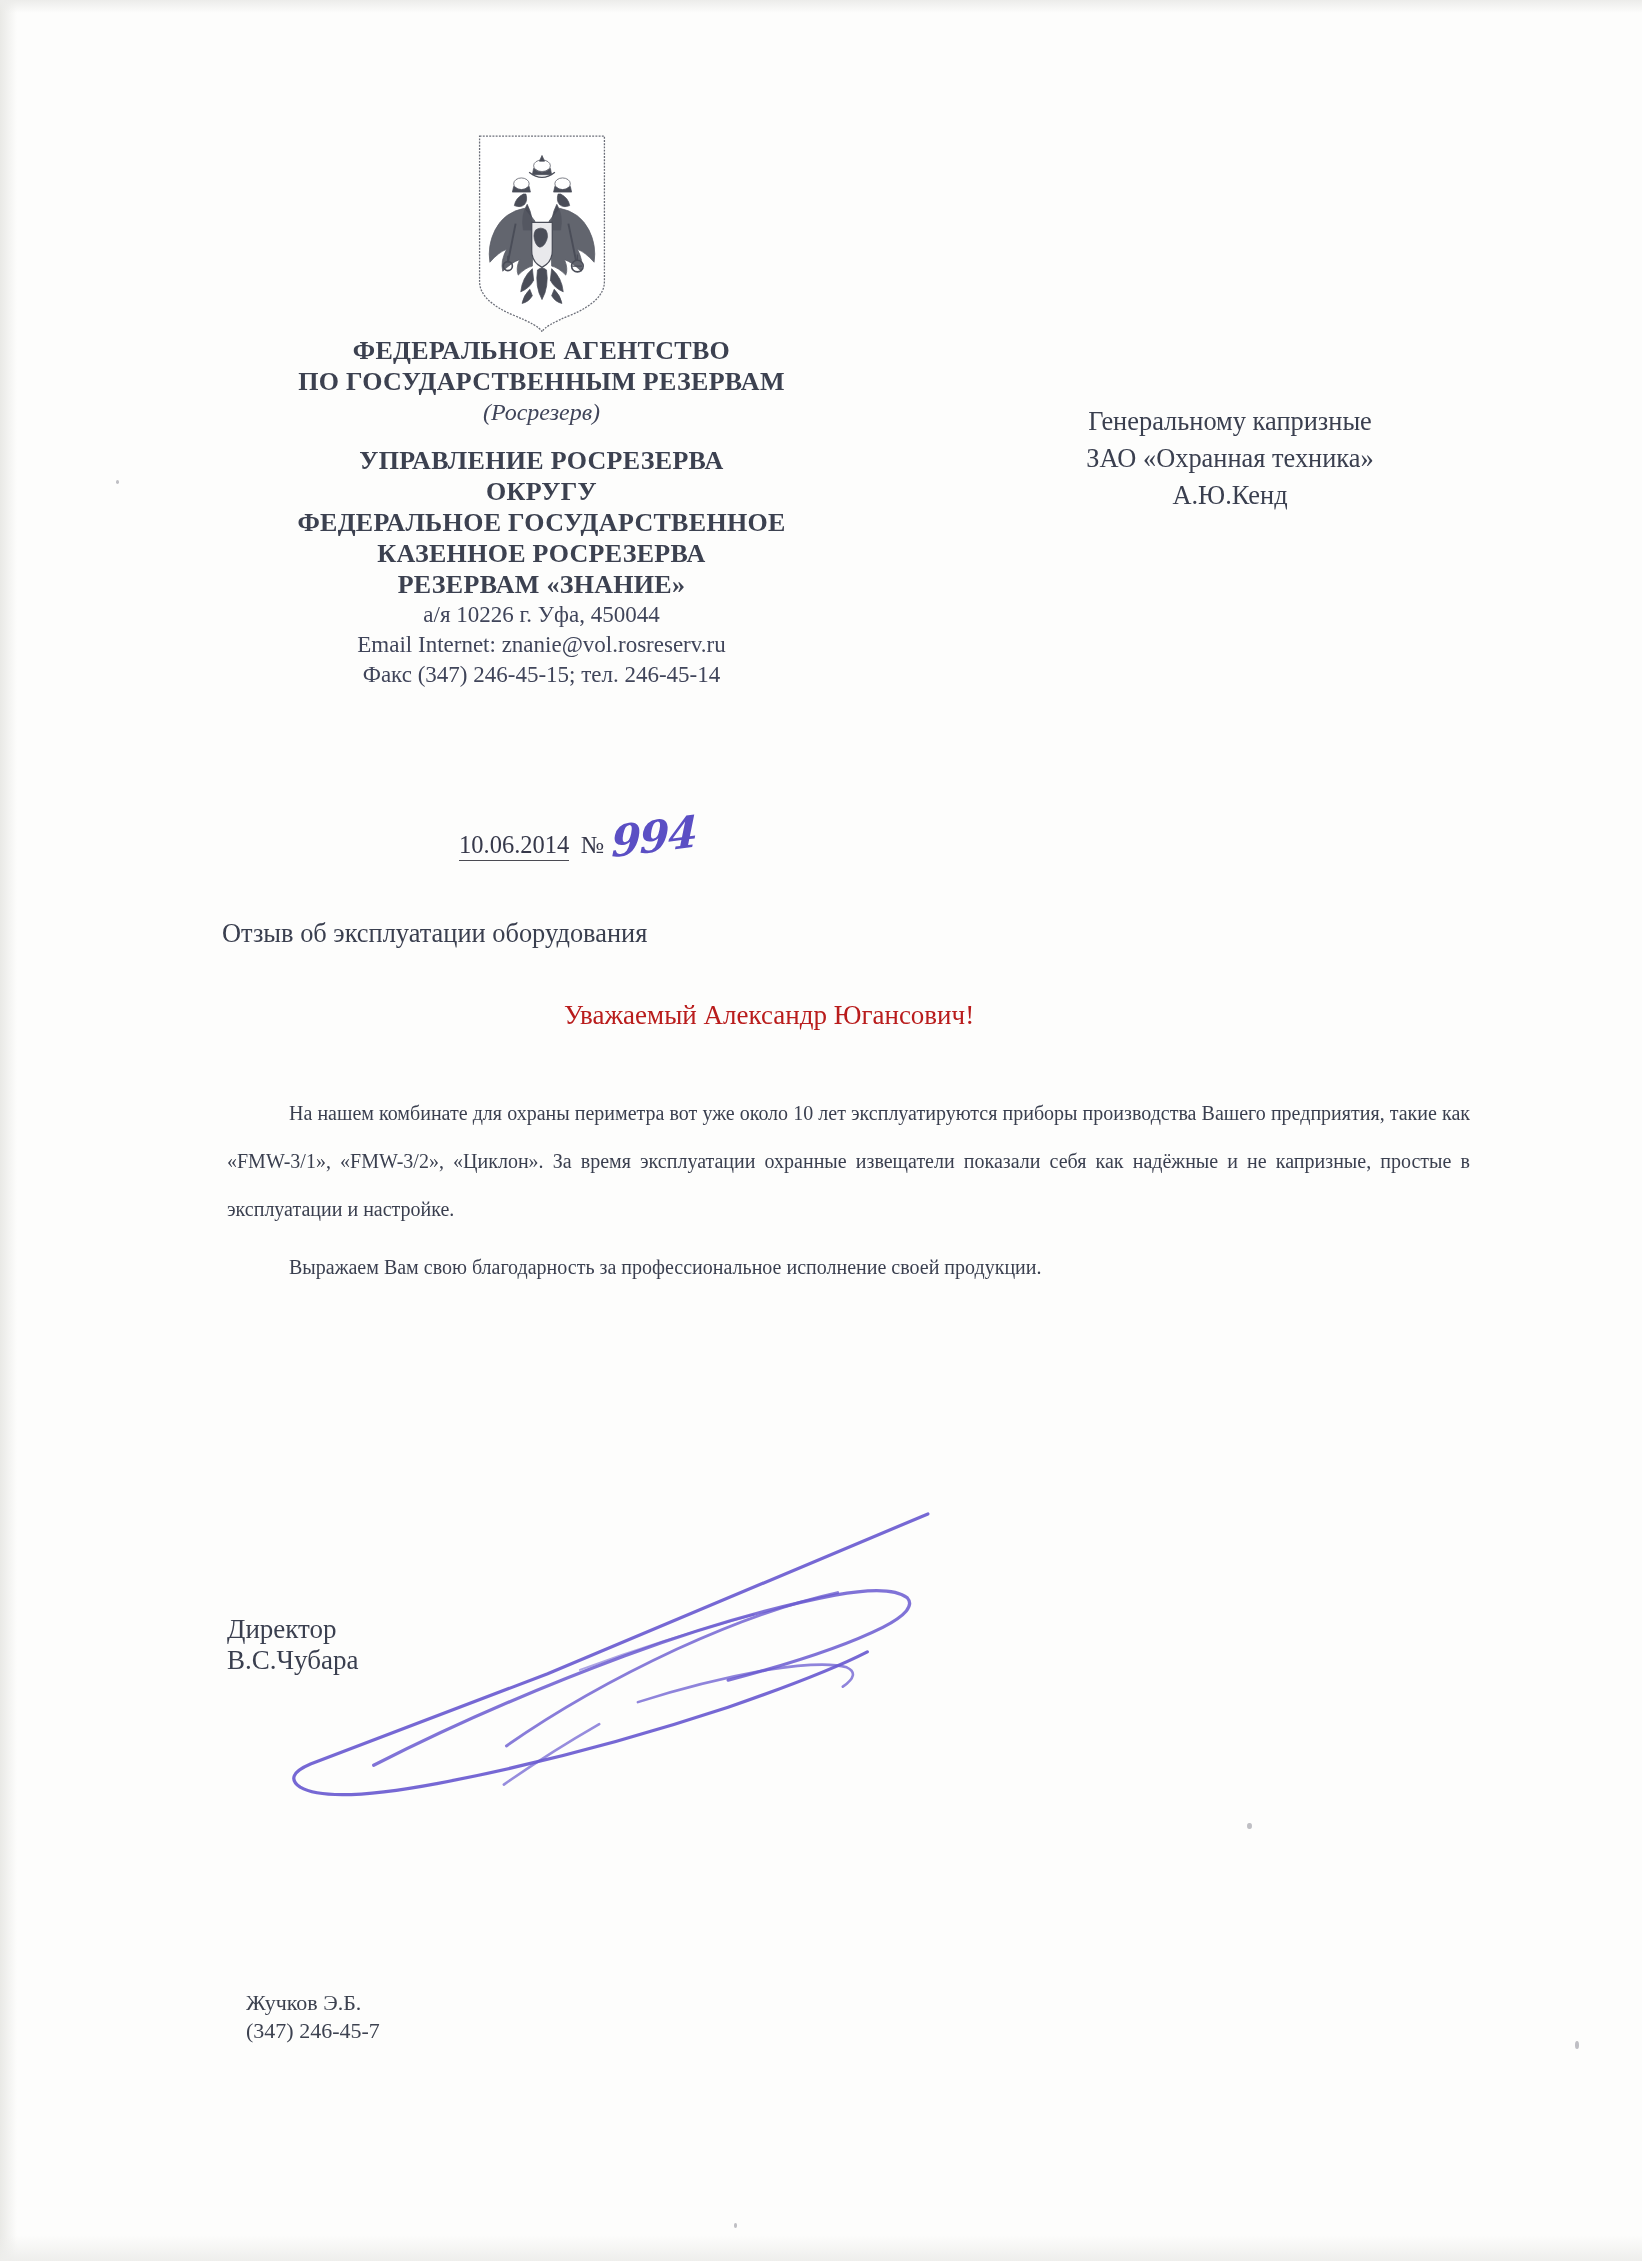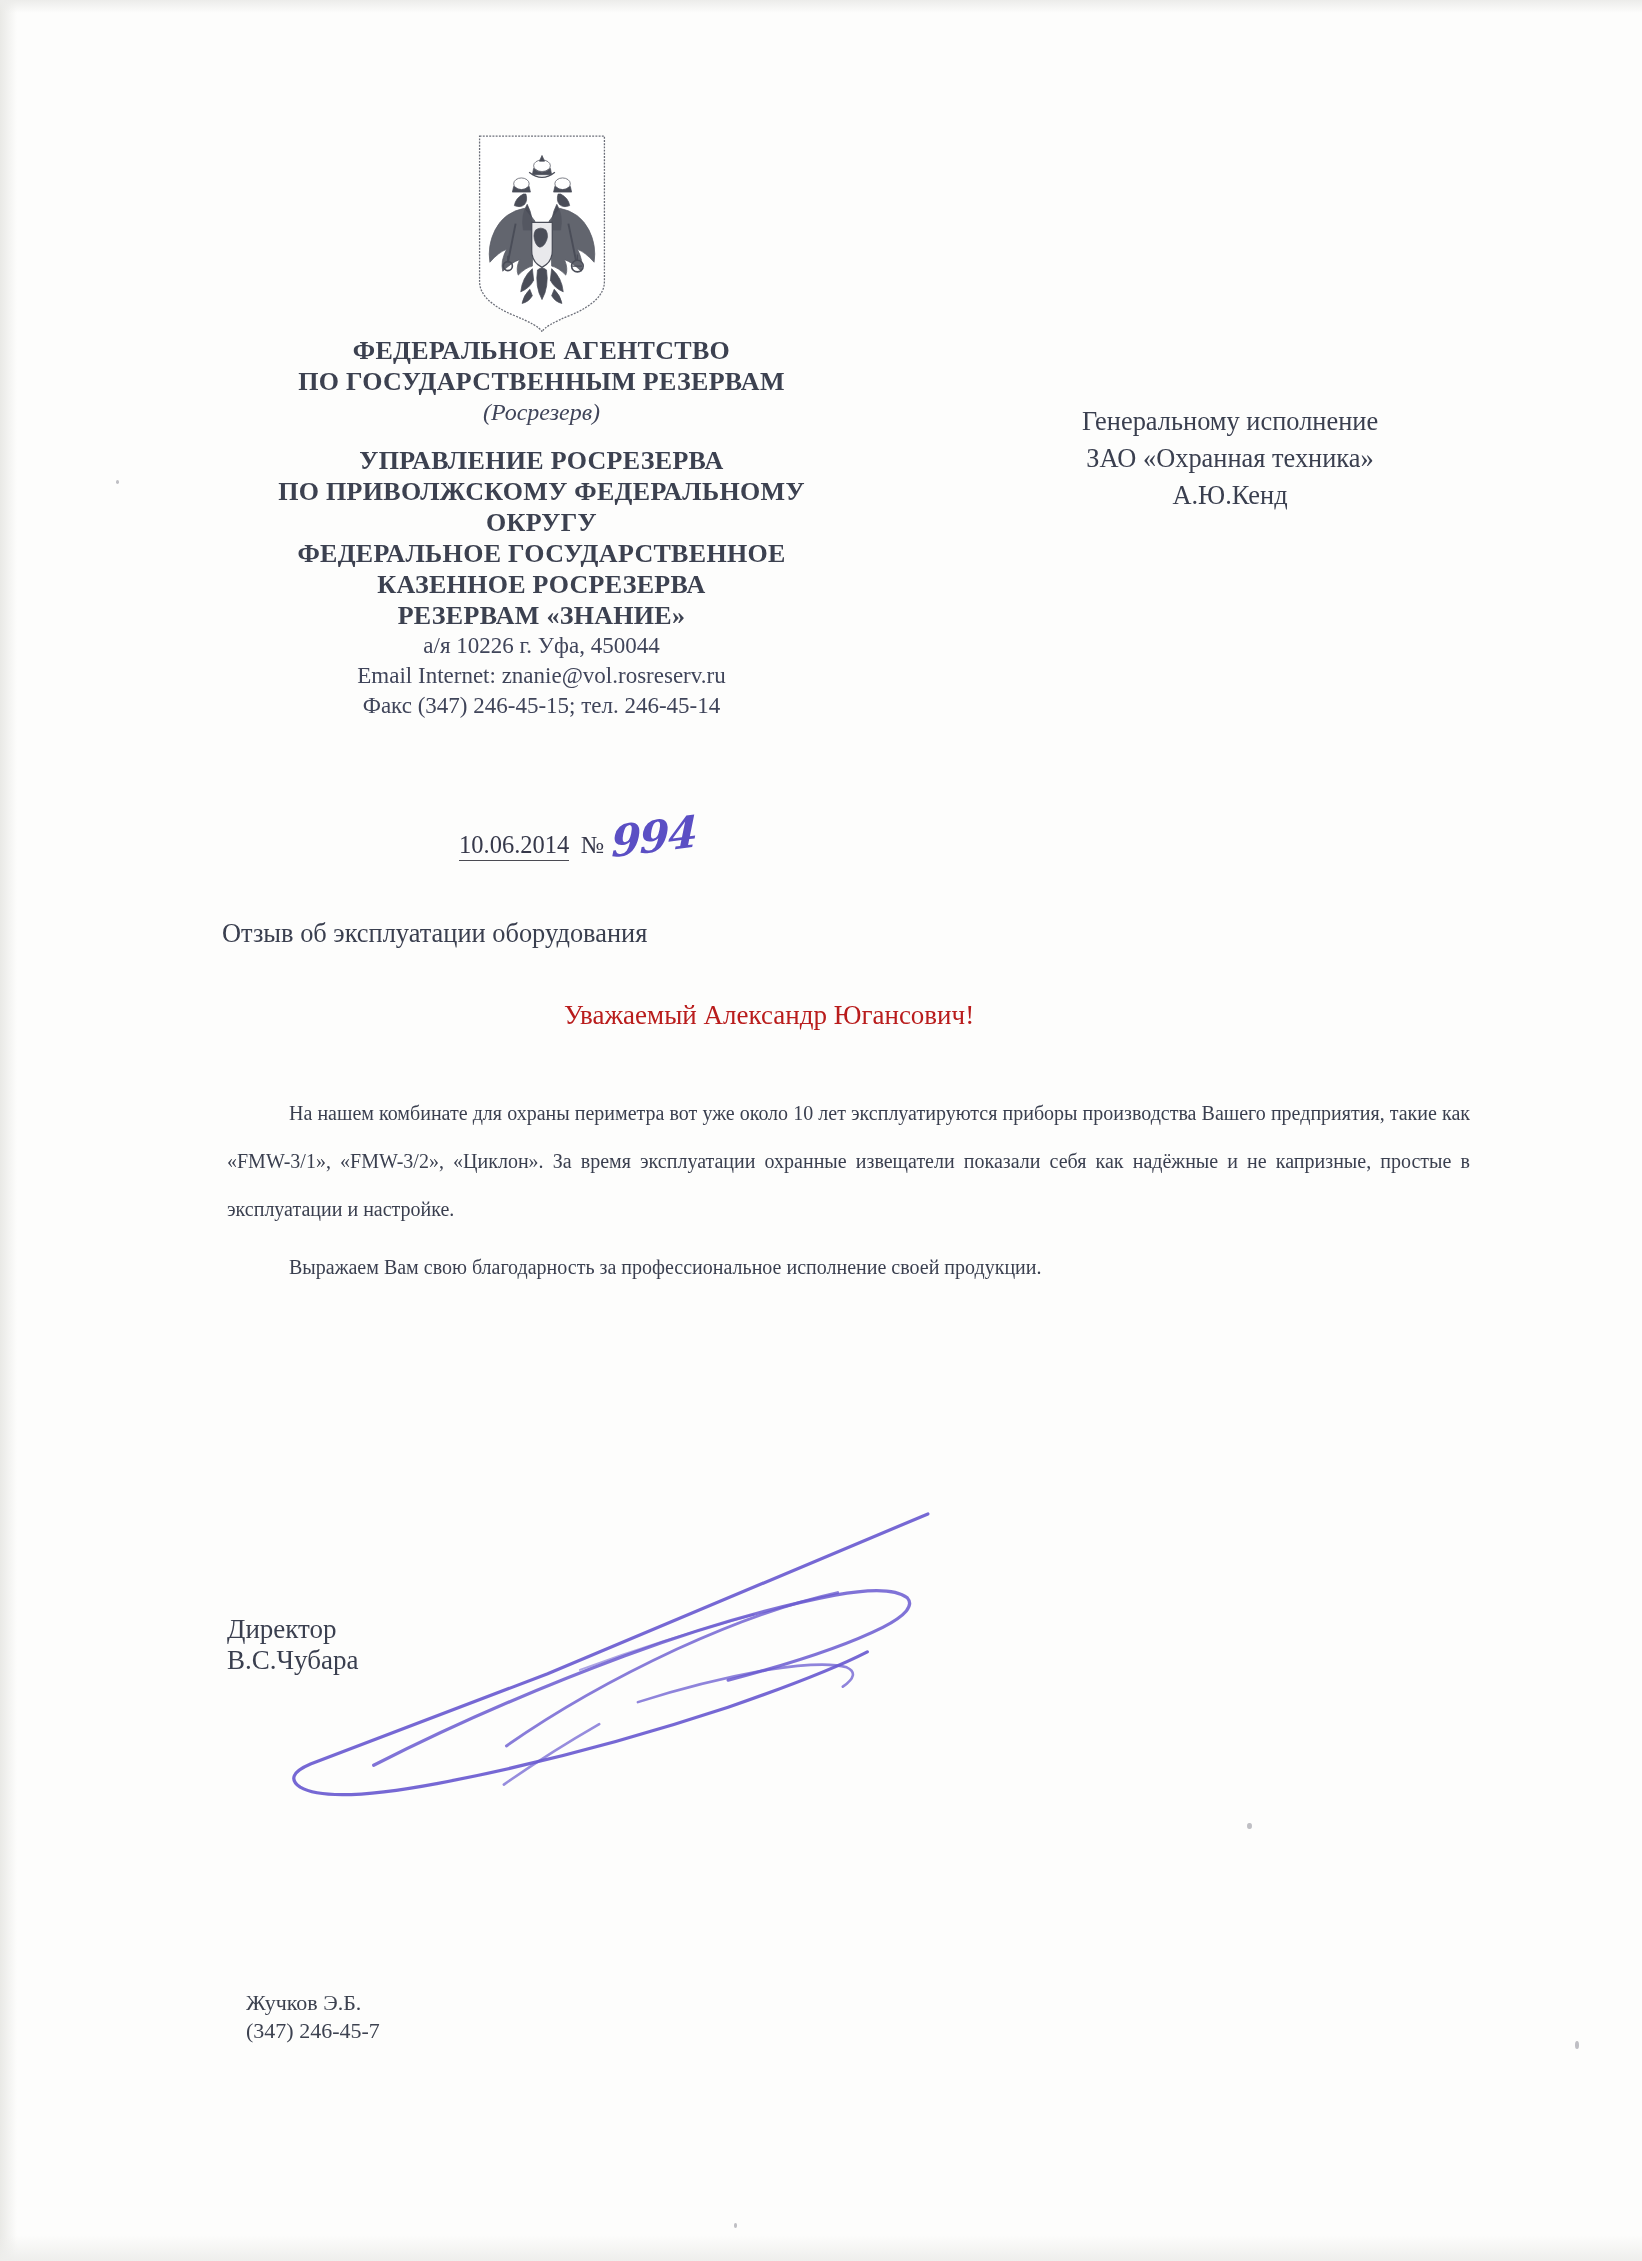--- a/index.html
+++ b/index.html
@@ -250,36 +250,35 @@
       </g>
     </svg>
   </div>
 
   <div class="letterhead">
     <div class="lh-bold">ФЕДЕРАЛЬНОЕ АГЕНТСТВО</div>
     <div class="lh-bold">ПО ГОСУДАРСТВЕННЫМ РЕЗЕРВАМ</div>
     <div class="lh-sub">(Росрезерв)</div>
     <div class="lh-gap"></div>
     <div class="lh-bold">УПРАВЛЕНИЕ РОСРЕЗЕРВА</div>
-    <div class="lh-bold">ПО ПРИВОЛЖСКОМУ ФЕДЕРАЛЬНОМУ</div>
     <div class="lh-bold">ОКРУГУ</div>
     <div class="lh-bold">ФЕДЕРАЛЬНОЕ ГОСУДАРСТВЕННОЕ</div>
     <div class="lh-bold">КАЗЕННОЕ РОСРЕЗЕРВА</div>
     <div class="lh-bold">РЕЗЕРВАМ «ЗНАНИЕ»</div>
     <div class="lh-small">а/я 10226 г. Уфа, 450044</div>
     <div class="lh-small">Email Internet: znanie@vol.rosreserv.ru</div>
     <div class="lh-small">Факс (347) 246-45-15; тел. 246-45-14</div>
   </div>
 
   <div class="datenum">
     <span class="date-underline">10.06.2014</span><span class="numsign">№</span><span class="handwritten-num">994</span>
   </div>
 
   <div class="addressee">
-    <div>Генеральному исполнение</div>
+    <div>Генеральному капризные</div>
     <div>ЗАО «Охранная техника»</div>
     <div>А.Ю.Кенд</div>
   </div>
 
   <div class="subject">Отзыв об эксплуатации оборудования</div>
 
   <div class="greeting">Уважаемый Александр Югансович!</div>
 
   <div class="body-text">
     <p>На нашем комбинате для охраны периметра вот уже около 10 лет эксплуатируются приборы производства Вашего предприятия, такие как «FMW-3/1», «FMW-3/2», «Циклон». За время эксплуатации охранные извещатели показали себя как надёжные и не капризные, простые в эксплуатации и настройке.</p>

